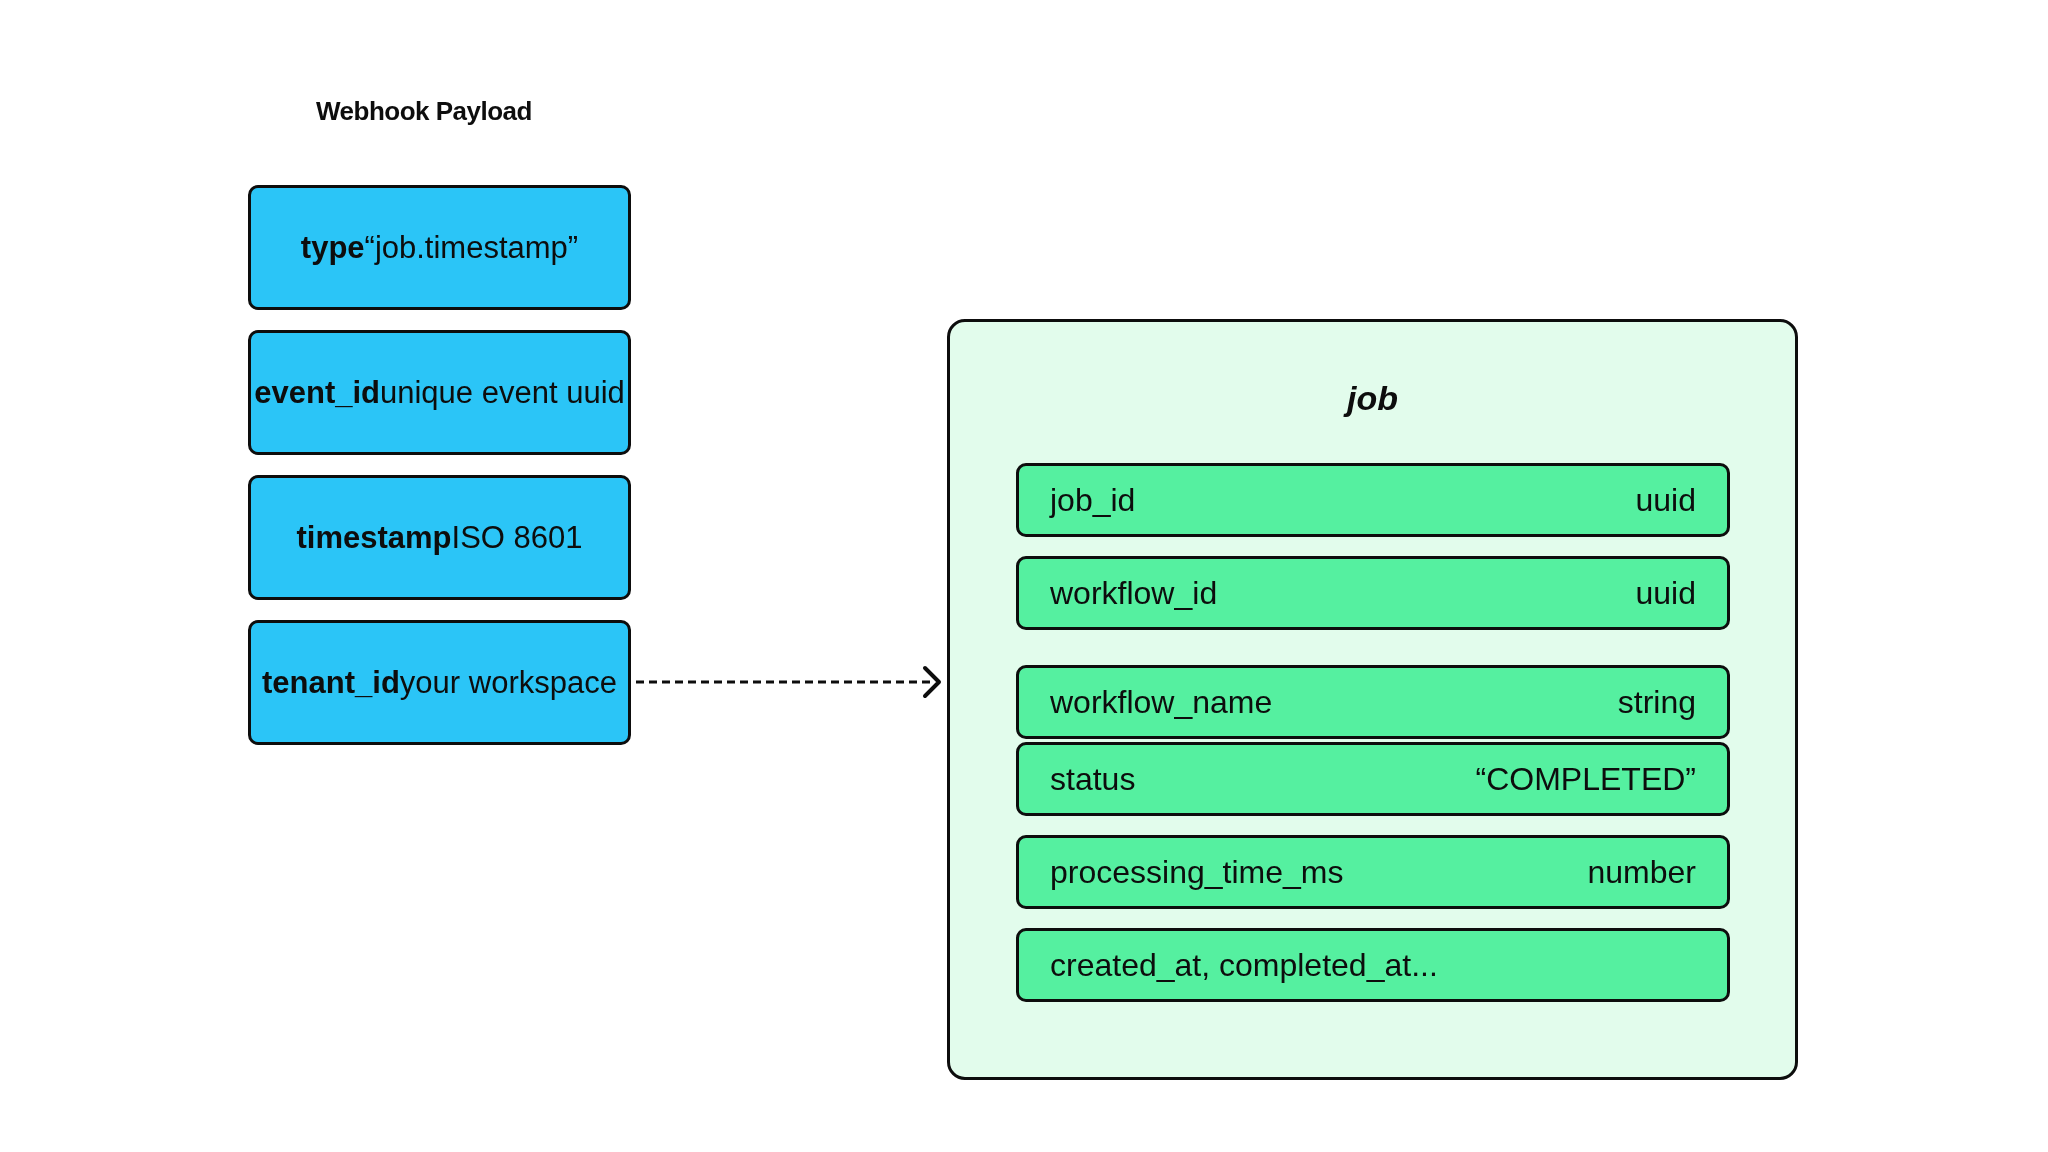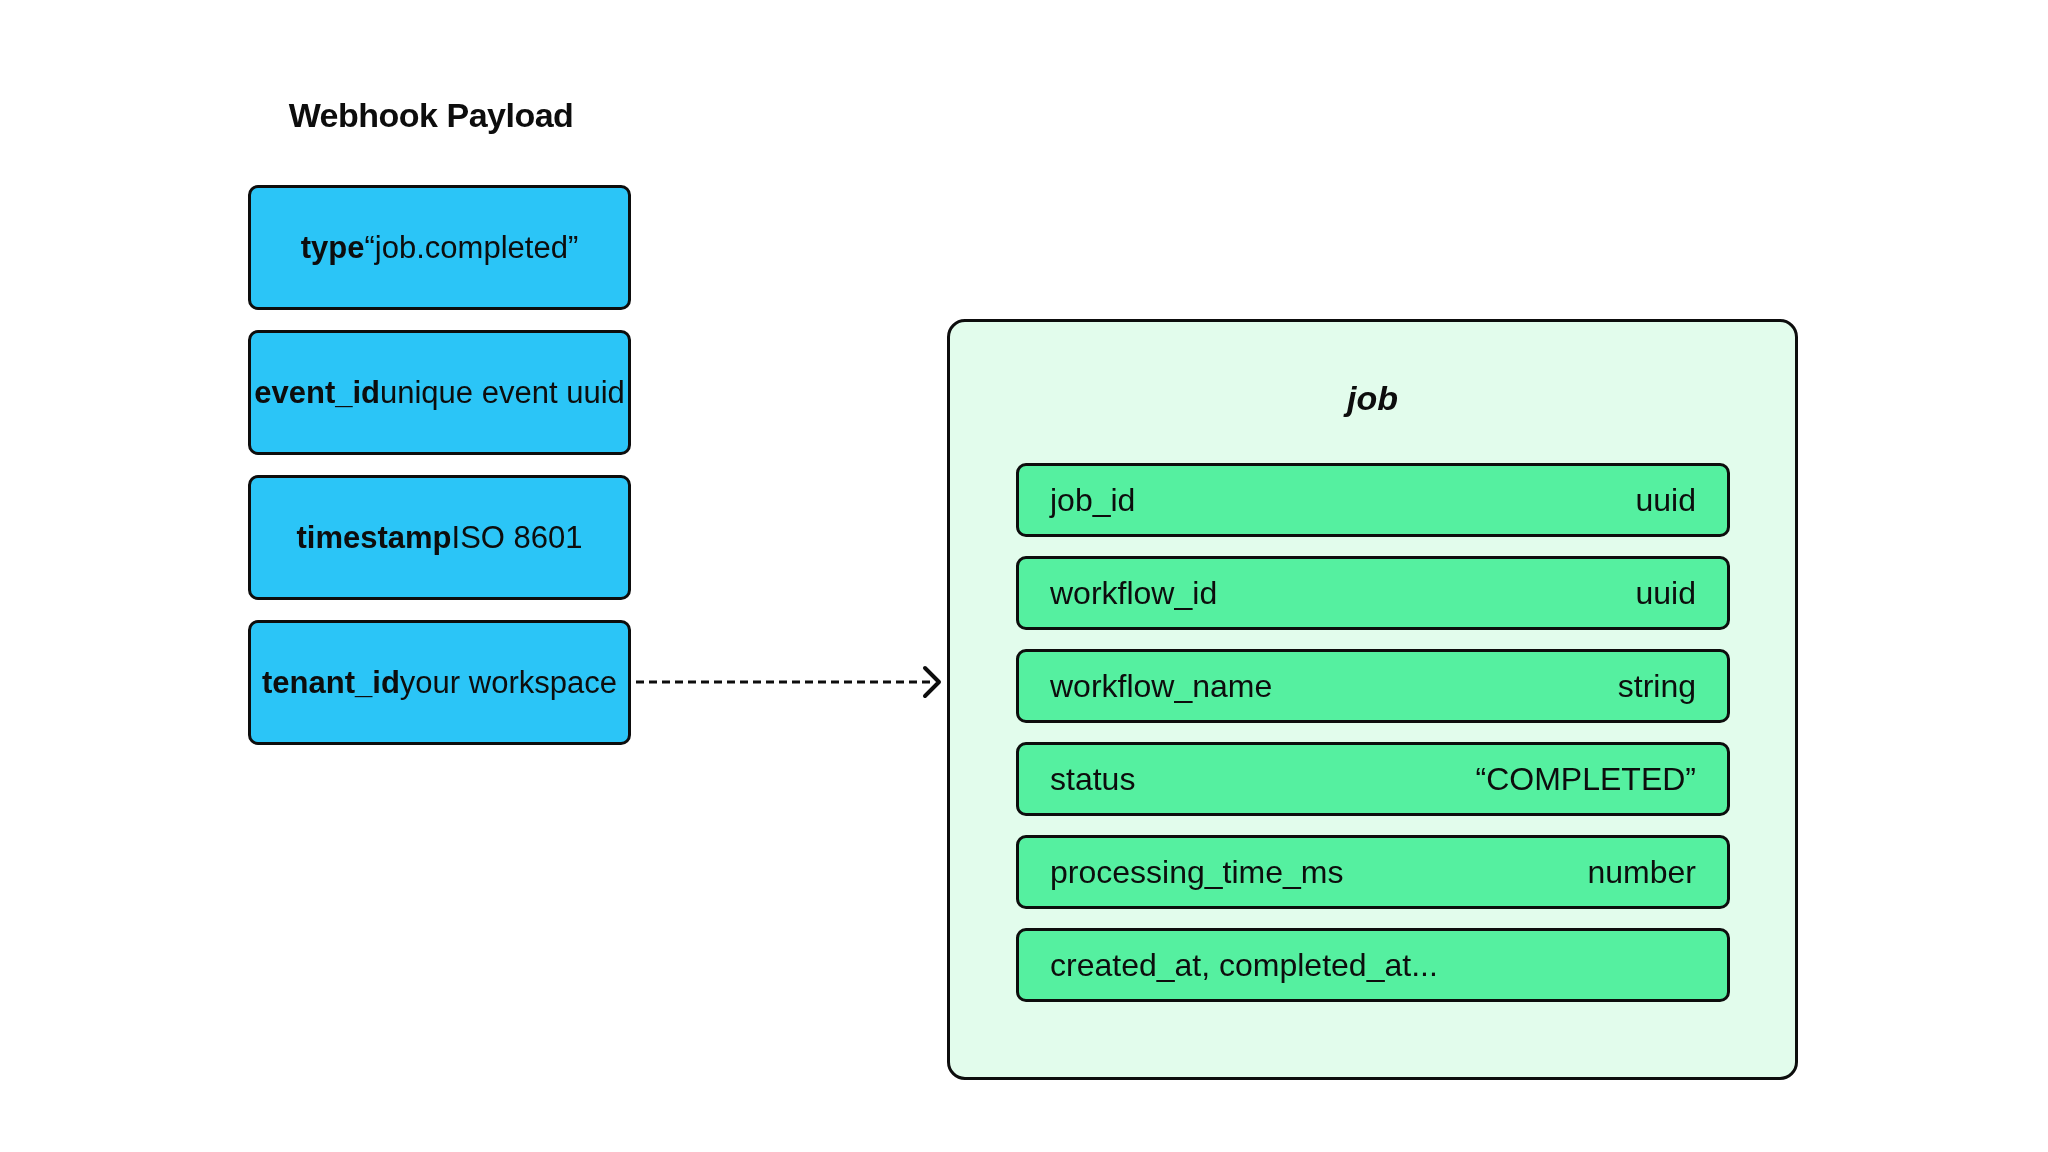--- a/index.html
+++ b/index.html
@@ -12,25 +12,25 @@
     color: #0d0d0d;
     overflow: hidden;
   }
   .canvas {
     position: relative;
     width: 2048px;
     height: 1152px;
   }
   .diagram-title {
     position: absolute;
-    left: 239px;
+    left: 232px;
     top: 96px;
     width: 384px;
     text-align: center;
-    font-size: 34px;
+    font-size: 26px;
     font-weight: 700;
     letter-spacing: -0.5px;
   }
   .payload-box {
     position: absolute;
     left: 248px;
     width: 383px;
     height: 125px;
     box-sizing: border-box;
     background: #2BC5F7;
@@ -88,35 +88,35 @@
     border: 3px solid #0d0d0d;
     border-radius: 10px;
     display: flex;
     align-items: center;
     justify-content: space-between;
     padding: 0 31px;
     font-size: 32px;
   }
   .row-0 { top: 141px; }
   .row-1 { top: 234px; }
-  .row-2 { top: 327px; }
+  .row-2 { top: 343px; }
   .row-3 { top: 420px; }
   .row-4 { top: 513px; }
   .row-5 { top: 606px; }
 </style>
 </head>
 <body>
 
 <div class="canvas">
 
   <div class="diagram-title">Webhook Payload</div>
 
   <div class="payload-box box-type">
     <span class="fname">type</span>
-    <span class="fdesc">“job.completed”</span>
+    <span class="fdesc">“job.timestamp”</span>
   </div>
 
   <div class="payload-box box-event-id">
     <span class="fname">event_id</span>
     <span class="fdesc">unique event uuid</span>
   </div>
 
   <div class="payload-box box-timestamp">
     <span class="fname">timestamp</span>
     <span class="fdesc">ISO 8601</span>

